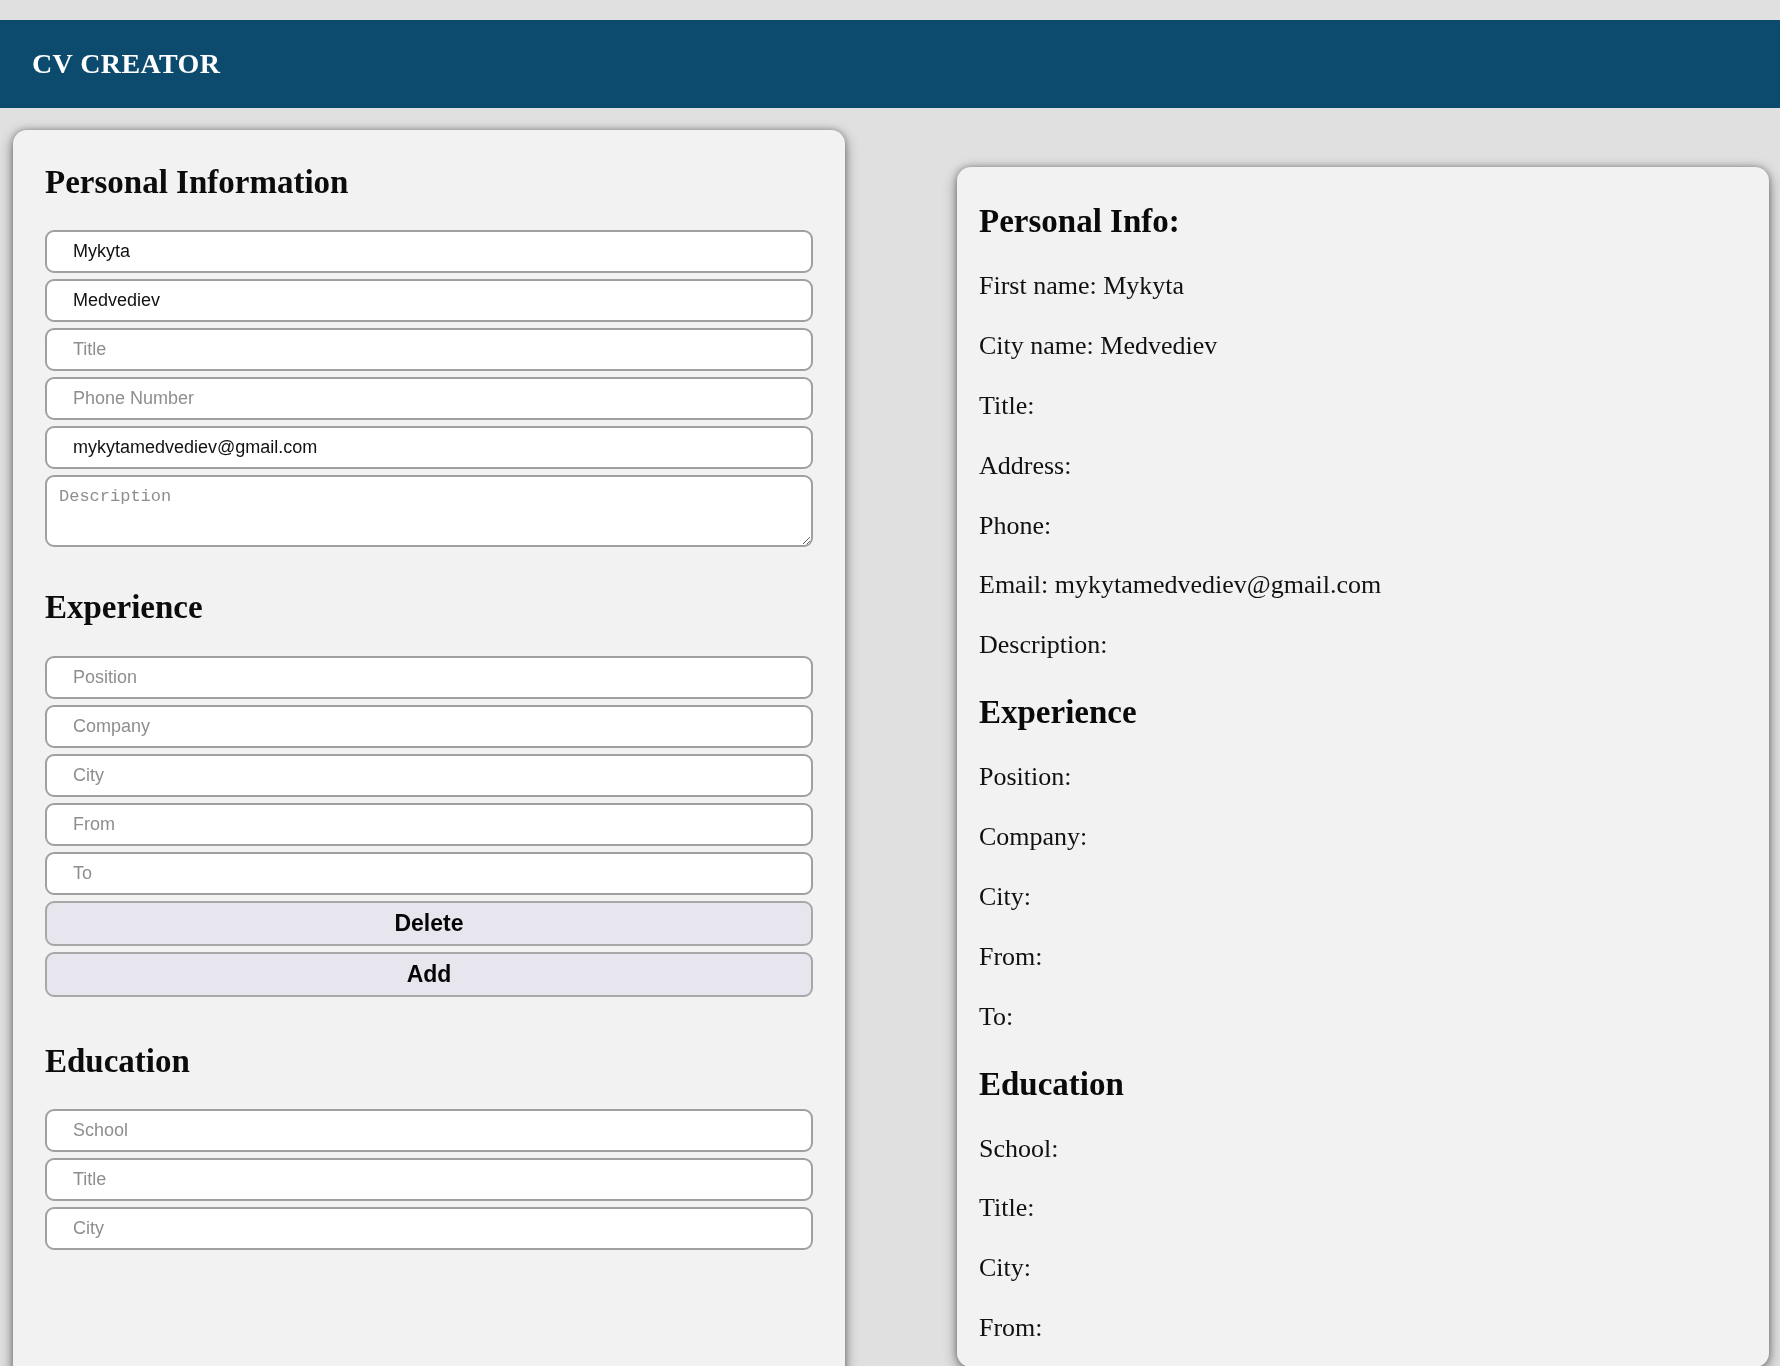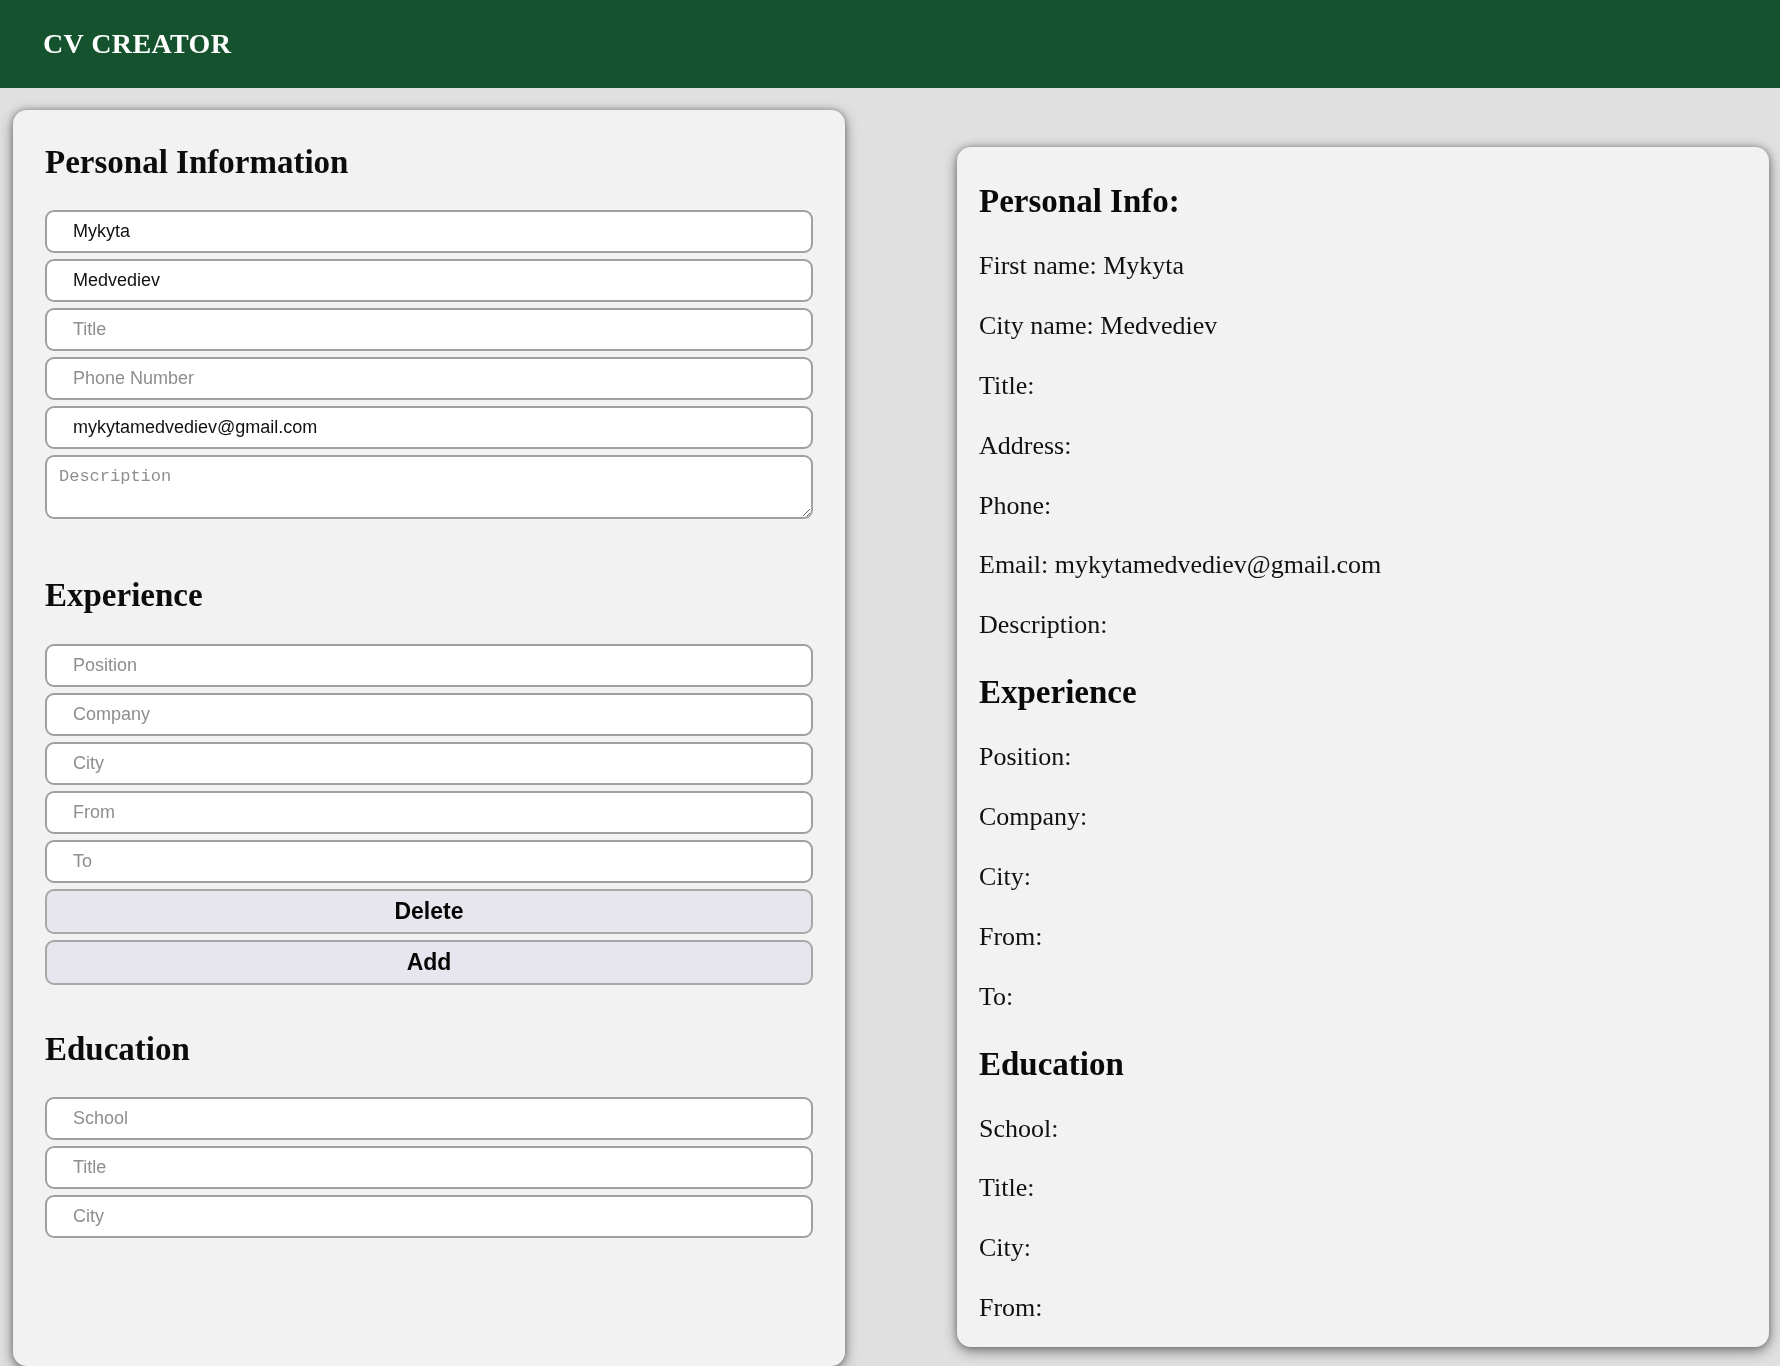--- a/index.html
+++ b/index.html
@@ -15,24 +15,25 @@
   .app {
     width: 1780px;
     height: 1366px;
     position: relative;
     background: #e0e0e0;
   }
 
   
   .app-header {
     height: 88px;
-    background: #14532d;
+    background: #0c4a6e;
     display: flex;
     align-items: center;
-    padding-left: 43px;
+    padding-left: 32px;
+    margin-top: 20px;
   }
   .app-title {
     color: #ffffff;
     font-family: "Liberation Serif", serif;
     font-weight: bold;
     font-size: 28px;
     letter-spacing: 0.4px;
   }
 
   
@@ -84,26 +85,26 @@
     font-family: "Liberation Sans", sans-serif;
     font-size: 18px;
     color: #111111;
     outline: none;
   }
   .field::placeholder { color: #8e8e8e; }
 
   .field-area {
     display: block;
     width: 100%;
-    height: 64px;
+    height: 72px;
     background: #ffffff;
     border: 2px solid #a0a0a0;
     border-radius: 9px;
     padding: 10px 12px;
-    margin-bottom: 18px;
+    margin-bottom: 2px;
     font-family: "Liberation Mono", monospace;
     font-size: 17px;
     color: #111111;
     outline: none;
     resize: vertical;
   }
   .field-area::placeholder { color: #8e8e8e; }
 
   .action-btn {
     display: block;

